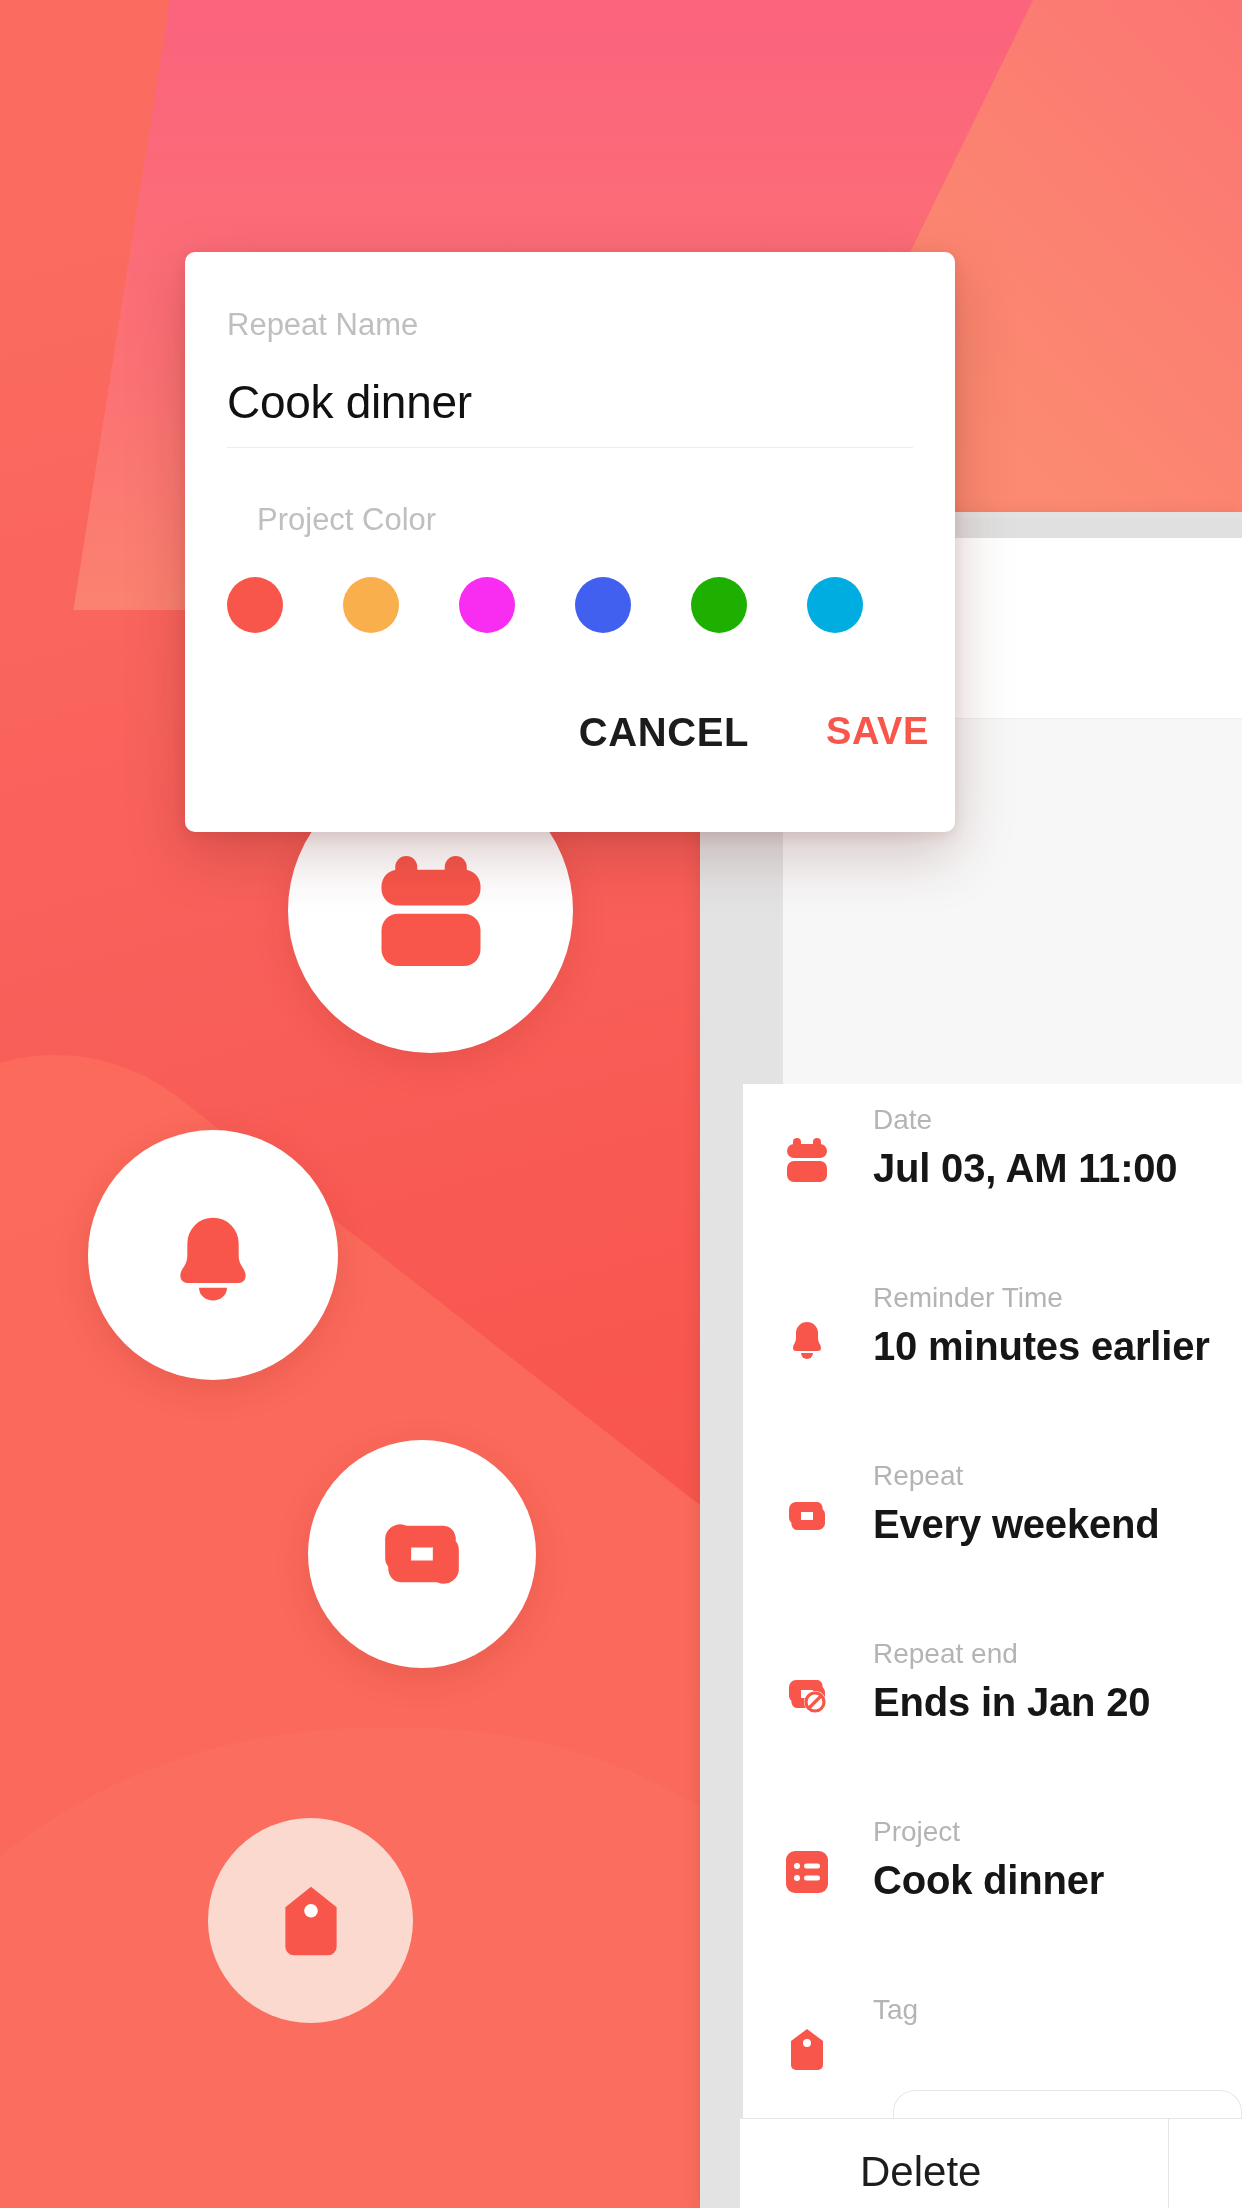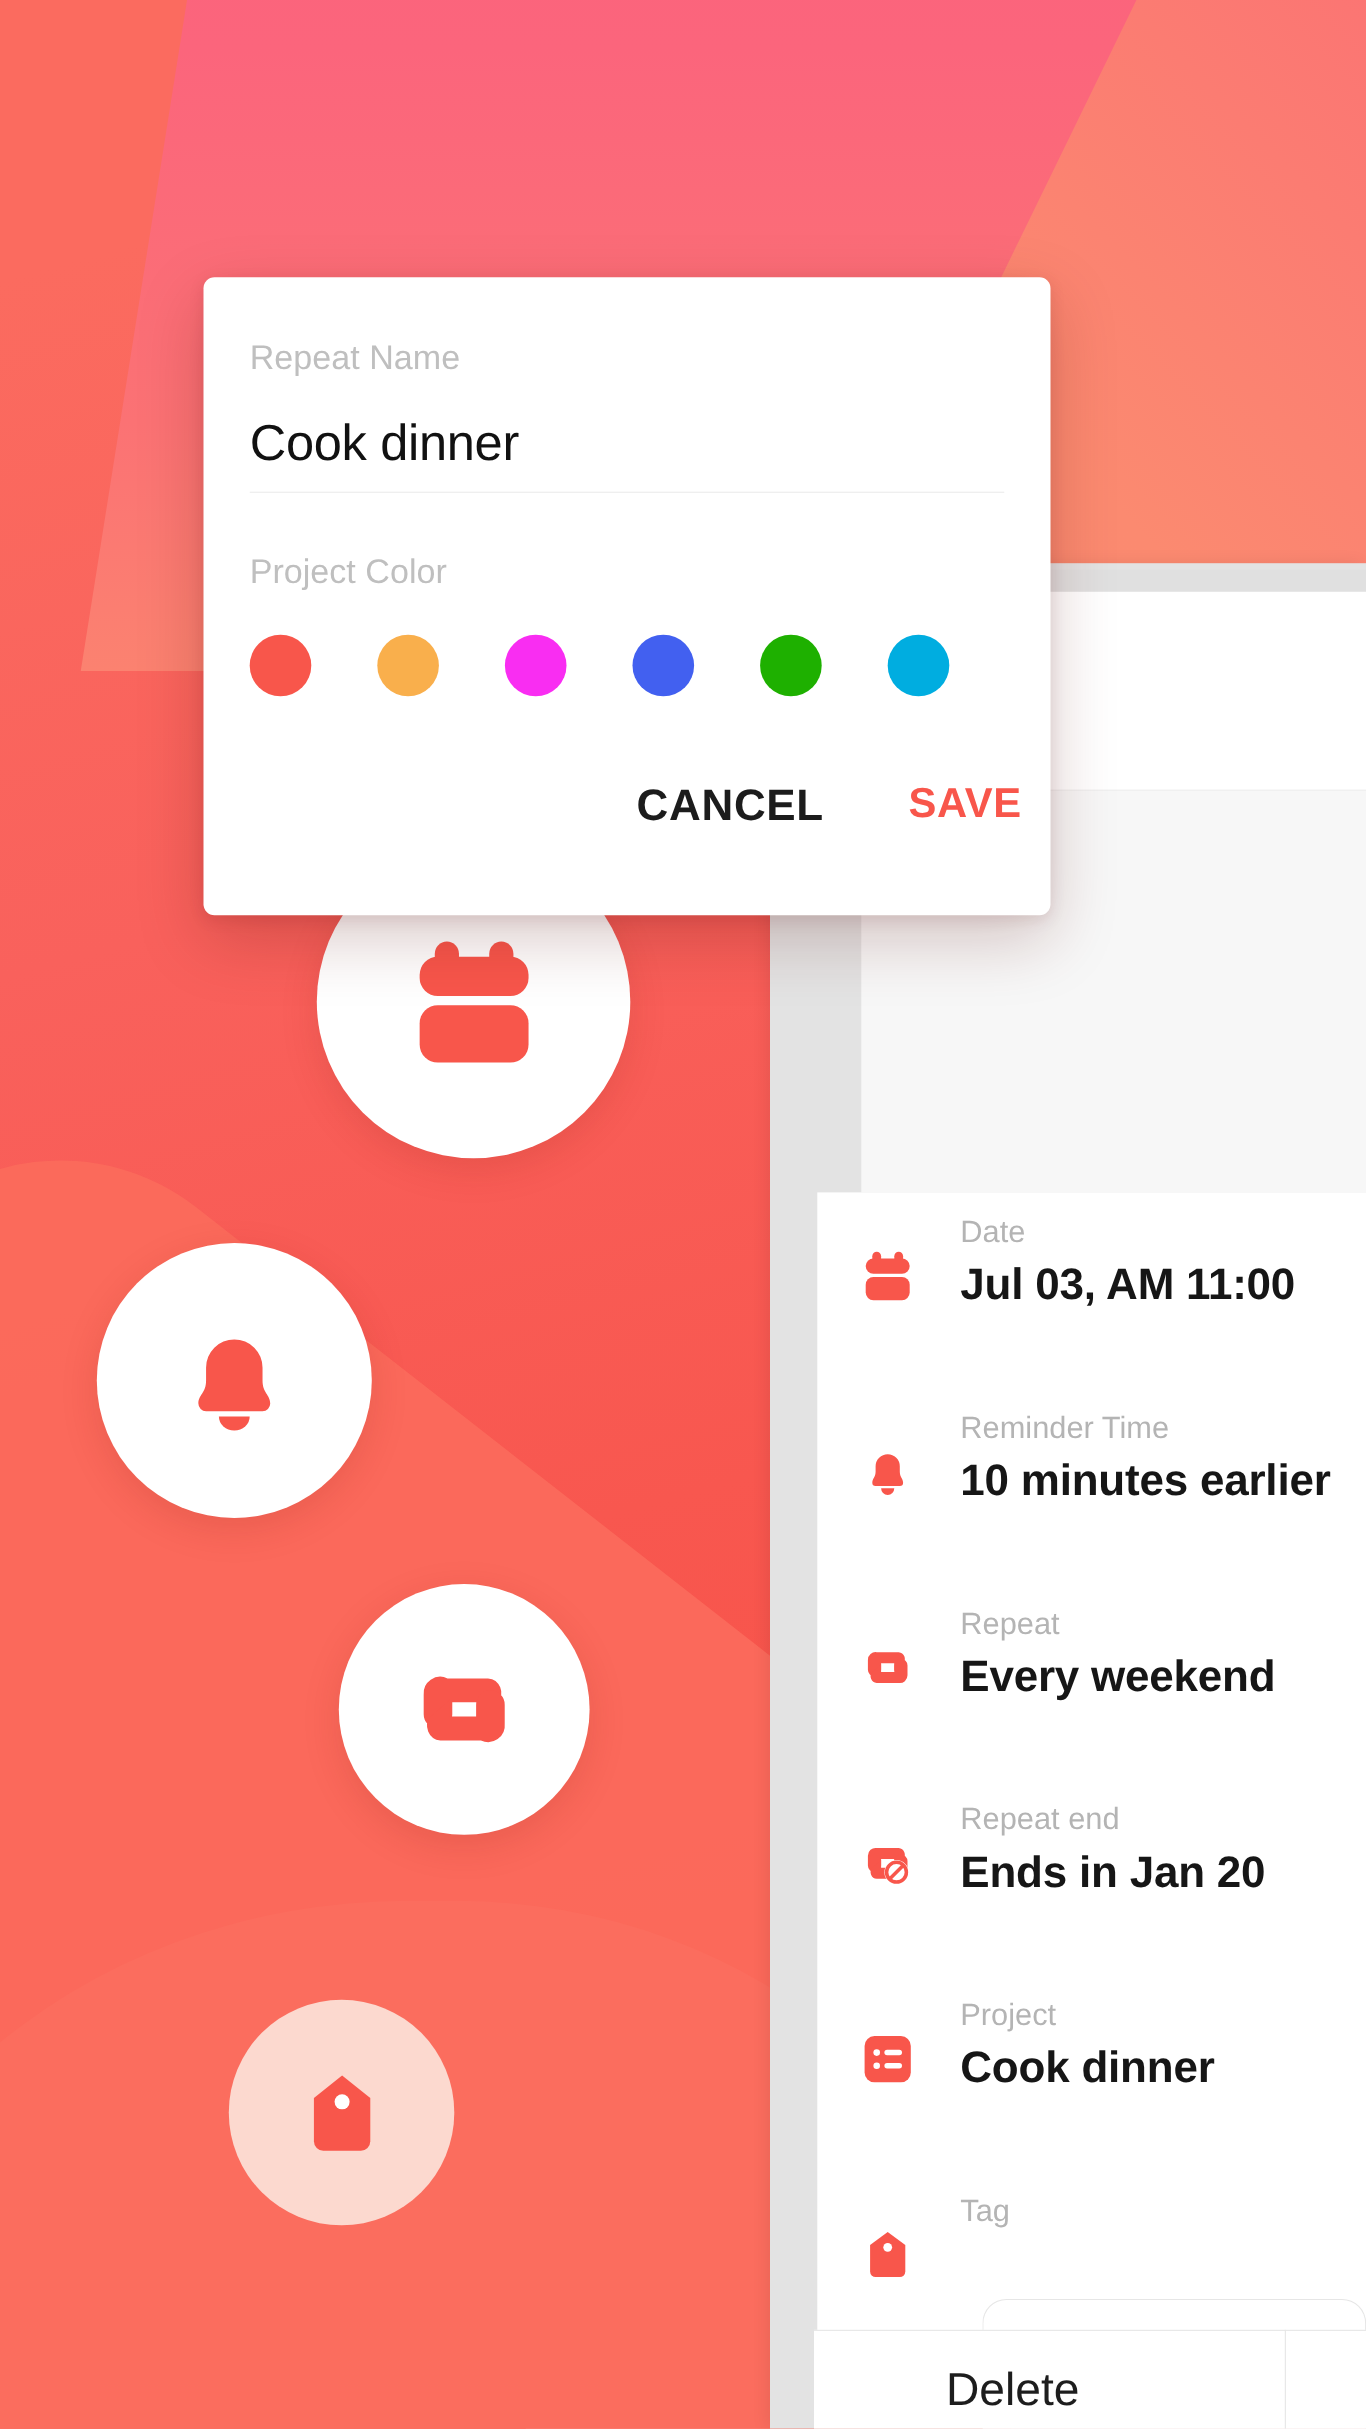--- a/index.html
+++ b/index.html
@@ -177,21 +177,21 @@
     overflow: hidden;
   }
   .dlg-label {
     position: absolute;
     left: 42px;
     font-size: 31px;
     color: #bfbfbf;
     font-weight: 400;
   }
   .dlg-name-label { top: 55px; }
-  .dlg-color-label { top: 250px; }
+  .dlg-color-label { top: 250px; margin-left: 30px; }
   .dlg-value {
     position: absolute;
     left: 42px; top: 123px;
     font-size: 46px;
     color: #111;
     font-weight: 400;
     letter-spacing: -.3px;
   }
   .dlg-underline {
     position: absolute;

